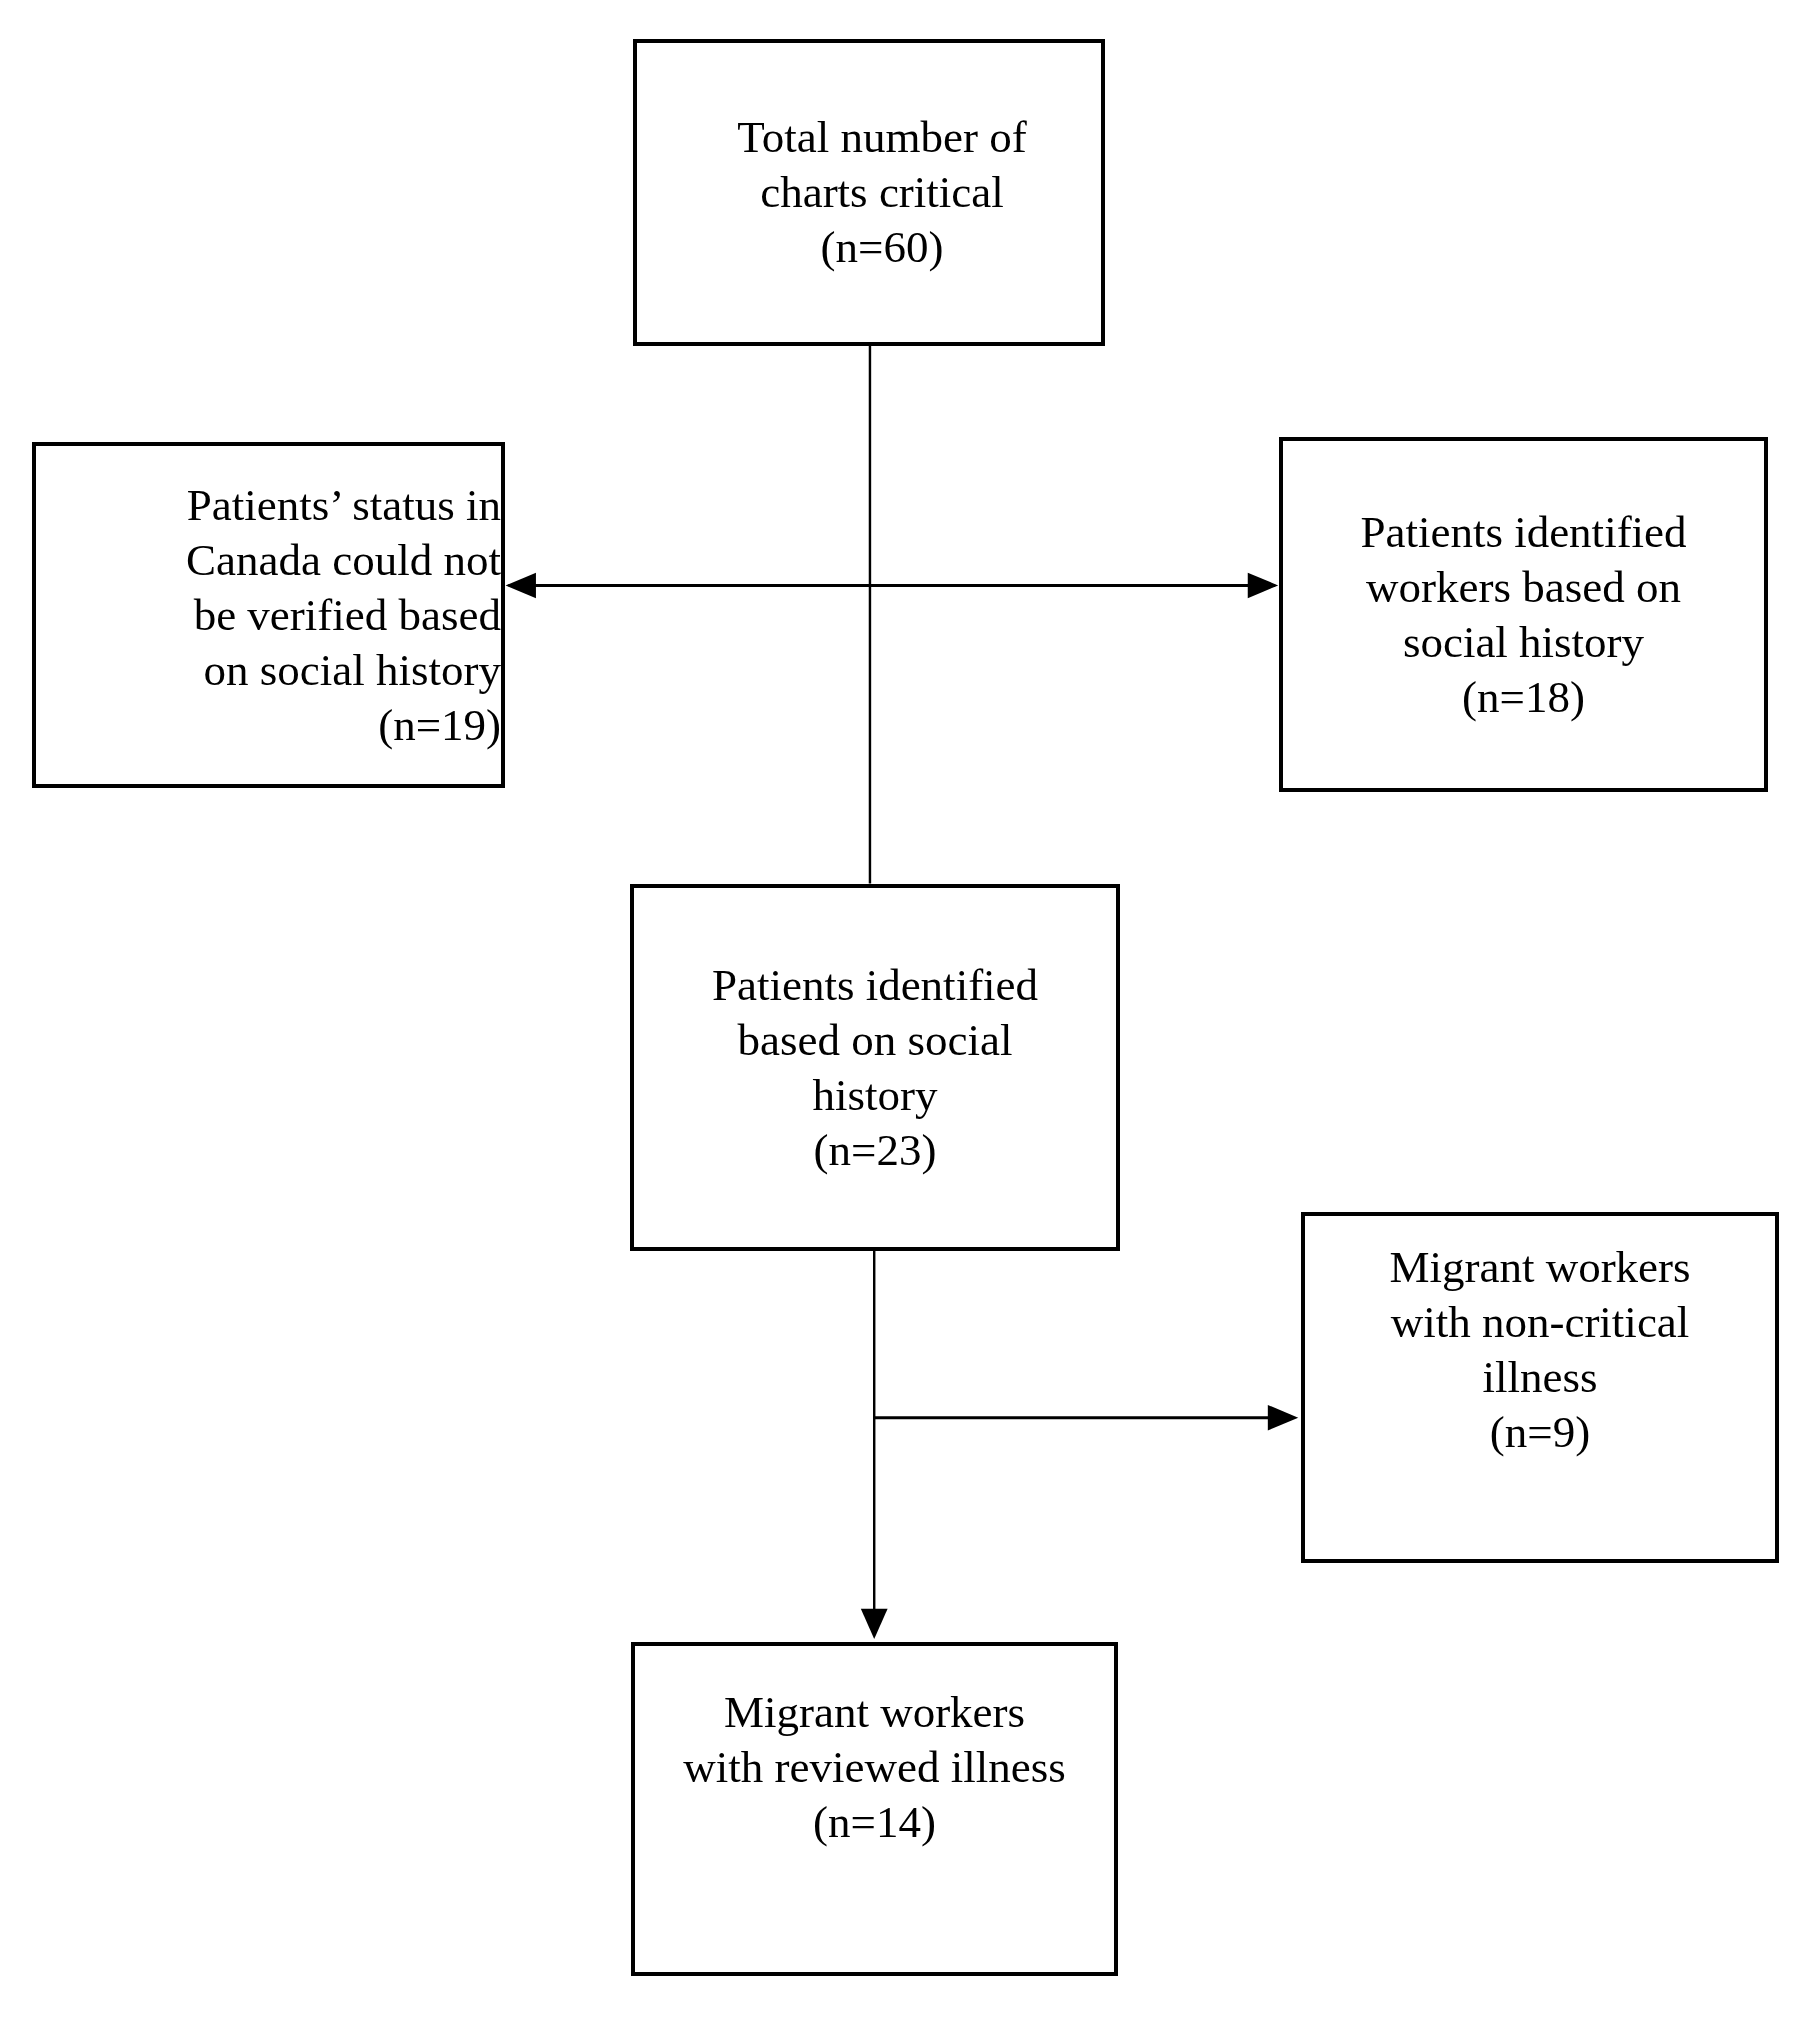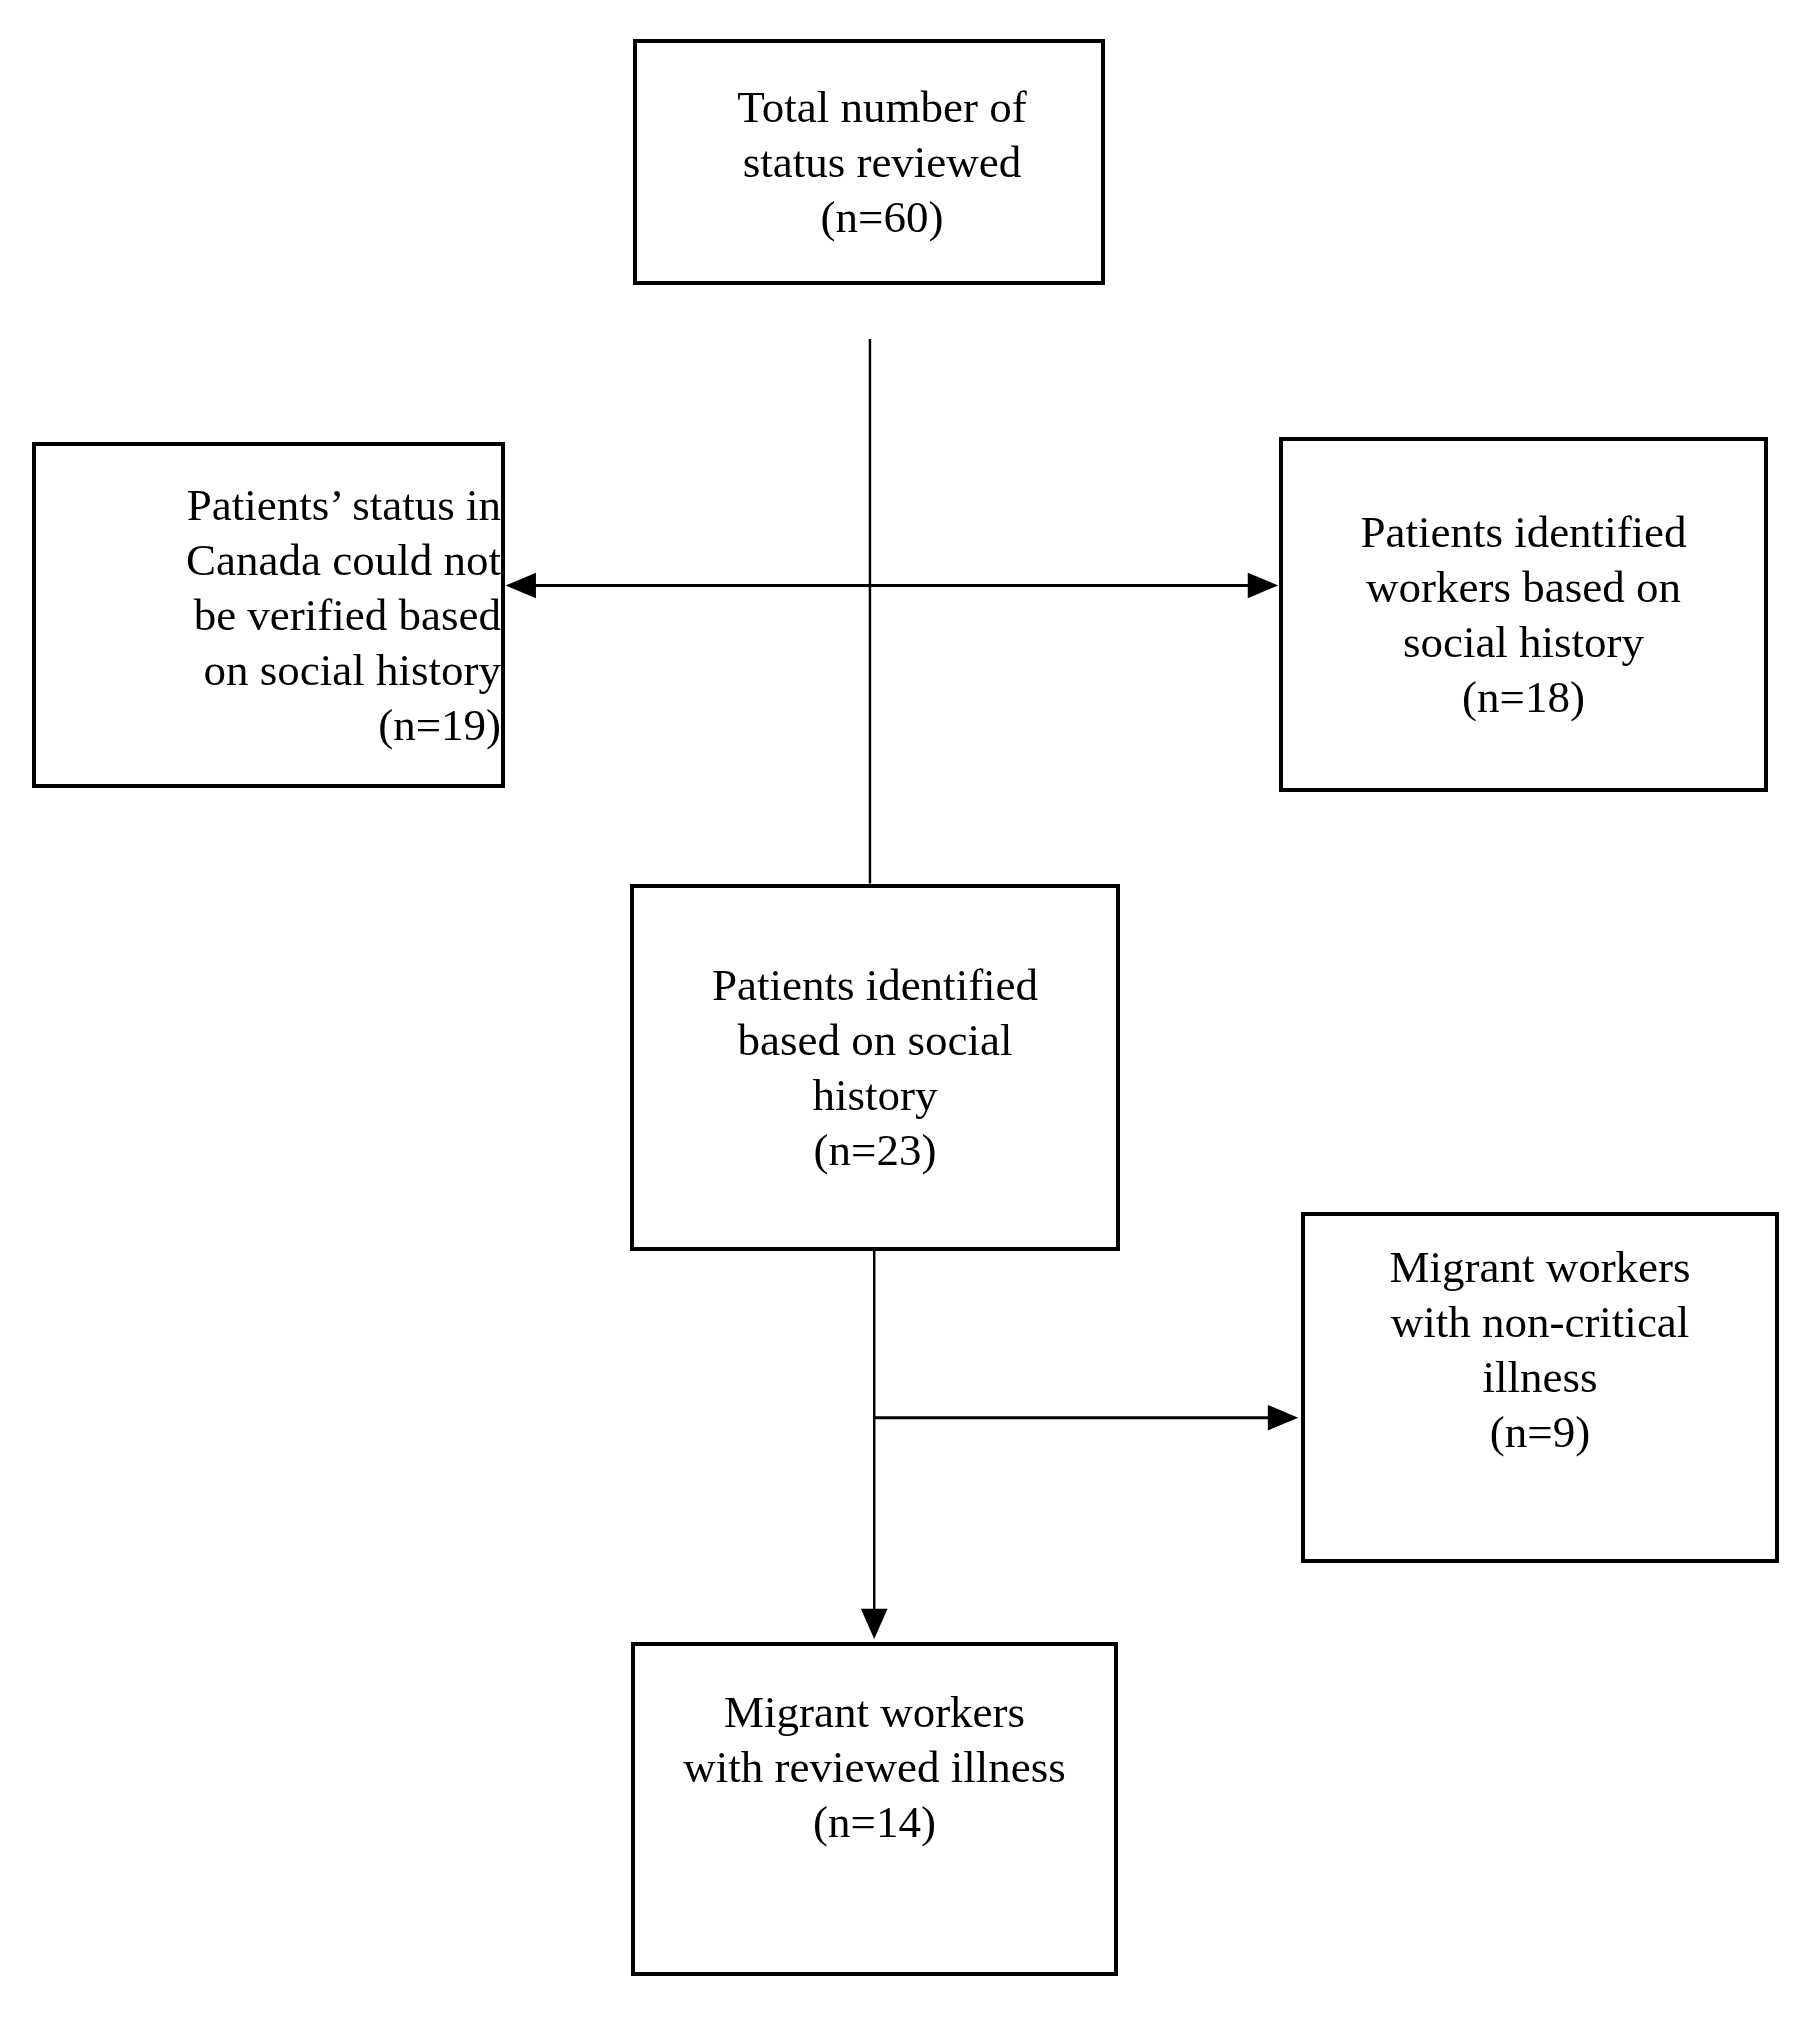--- a/index.html
+++ b/index.html
@@ -42,23 +42,23 @@
     <polygon points="831,962 881,941 881,983" fill="#000000"></polygon>
     <polygon points="2101,962 2051,941 2051,983" fill="#000000"></polygon>
 
     <line x1="1437" y1="2055" x2="1437" y2="2655" stroke="#000000" stroke-width="4"></line>
     <polygon points="1437,2694 1415,2644 1459,2644" fill="#000000"></polygon>
 
     <line x1="1437" y1="2330" x2="2092" y2="2330" stroke="#000000" stroke-width="5"></line>
     <polygon points="2134,2330 2084,2309 2084,2351" fill="#000000"></polygon>
   </svg>
 
-  <div class="box" style="left:633px;top:39px;width:472px;height:246px;padding-left:26px;">
+  <div class="box" style="left:633px;top:39px;width:472px;height:307px;padding-left:26px;">
     <div class="ln">Total number of</div>
-    <div class="ln">status reviewed</div>
+    <div class="ln">charts critical</div>
     <div class="ln">(n=60)</div>
   </div>
 
   <div class="box" style="left:32px;top:442px;width:473px;height:346px;align-items:flex-end;">
     <div class="ln">Patients’ status in</div>
     <div class="ln">Canada could not</div>
     <div class="ln">be verified based</div>
     <div class="ln">on social history</div>
     <div class="ln">(n=19)</div>
   </div>

